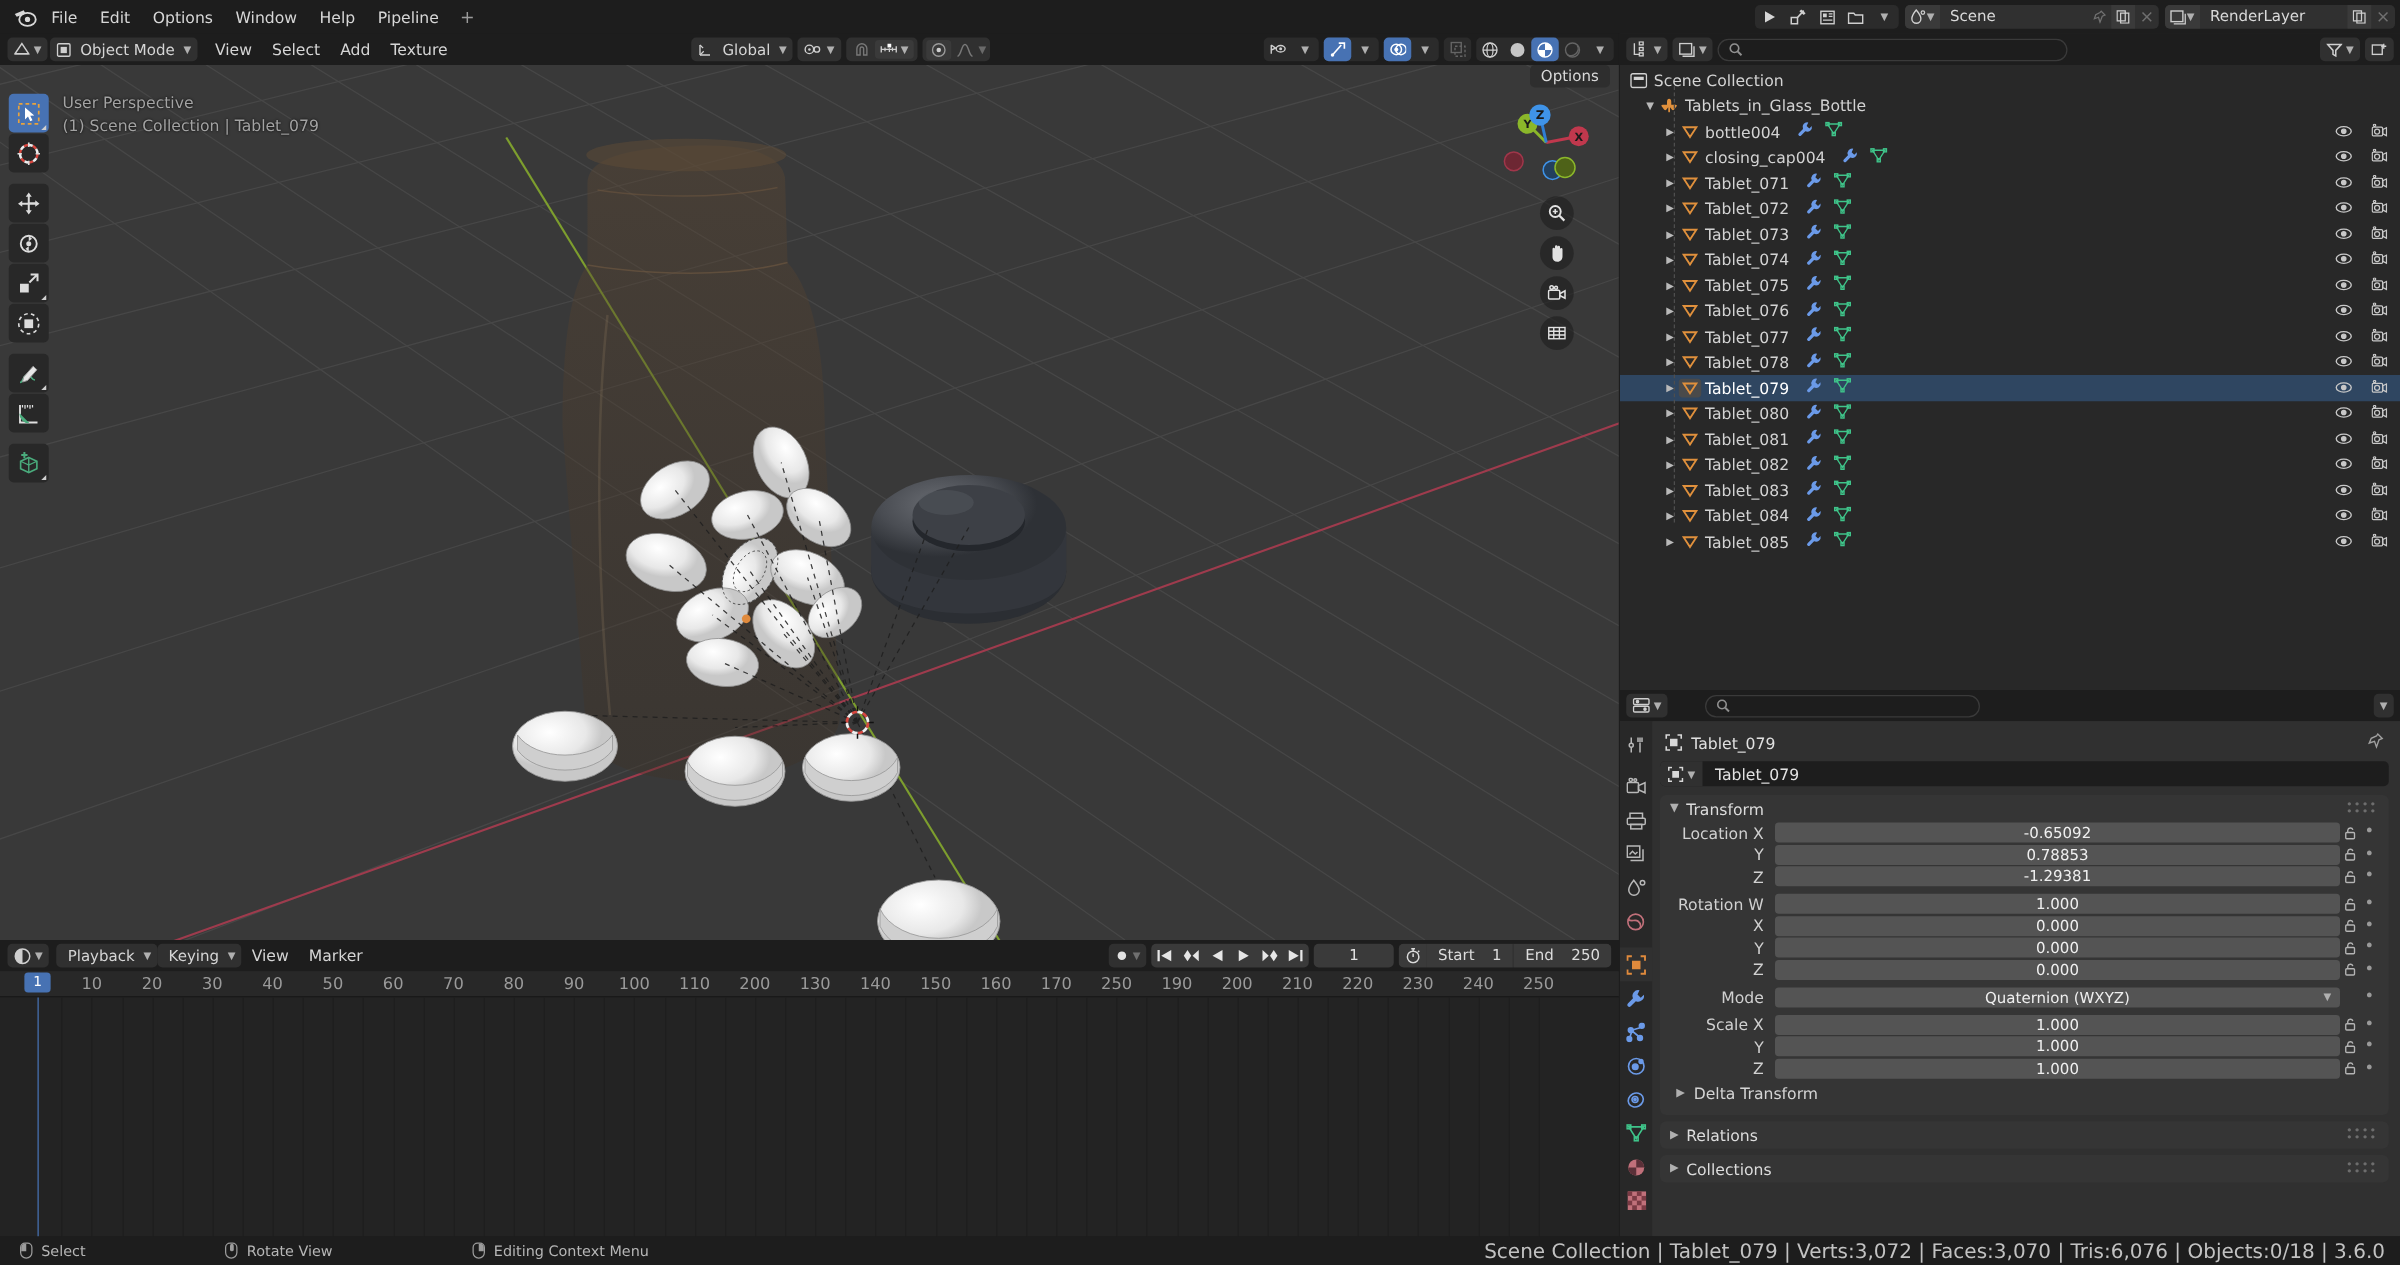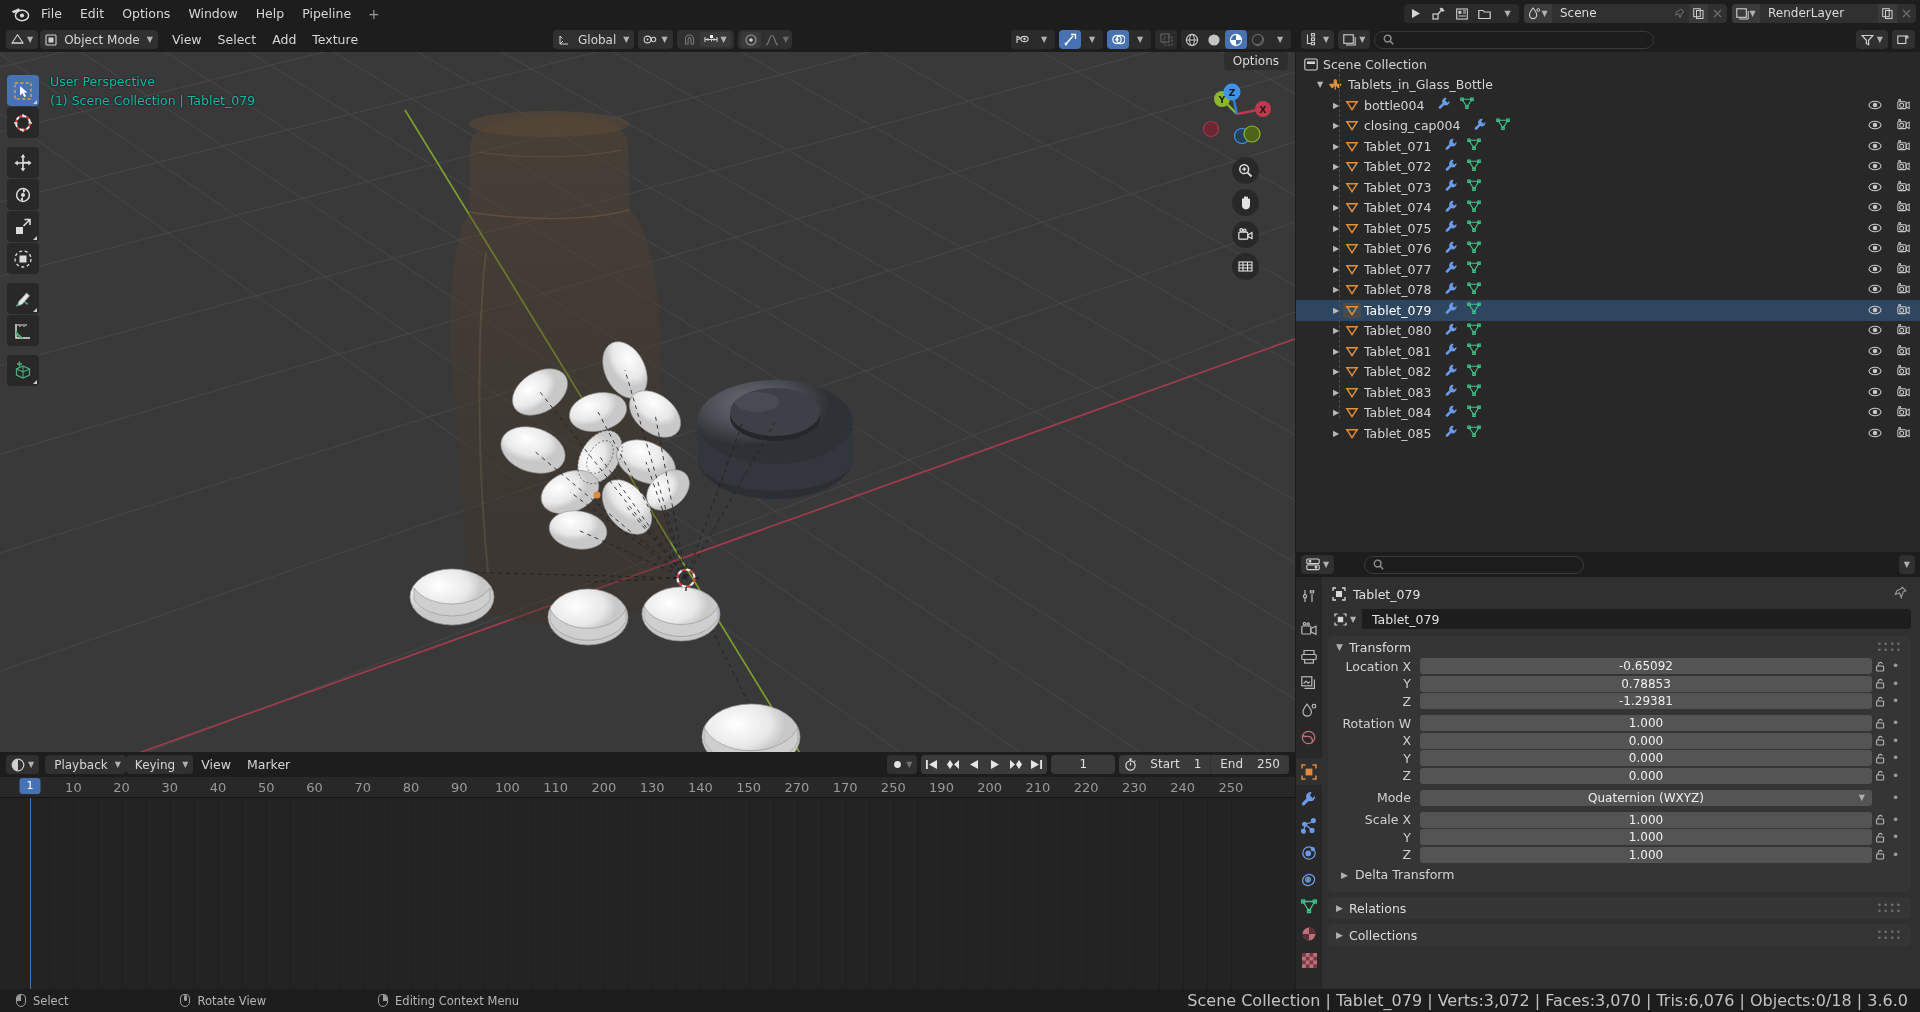--- a/index.html
+++ b/index.html
@@ -60,21 +60,21 @@
   .gbtn { width:22px; height:19px; display:flex; align-items:center; justify-content:center; border-radius:4px; }
   .gbtn.on { background:#4772b3; }
   .gbtn.dim { opacity:.35; }
 
   
   .viewport {
     position: absolute; left: 0; top: 52px; width: 1295px; height: 700px;
     background: #393939; overflow: hidden;
   }
   .grid-svg { position:absolute; left:0; top:0; }
-  .vp-overlay-text { position: absolute; left: 50px; top: 20px; font-size: 12.5px; color: #14b8a6; line-height: 19px; text-shadow: 0 0 2px #000; }
+  .vp-overlay-text { position: absolute; left: 50px; top: 20px; font-size: 12.5px; color: #a3a3a3; line-height: 19px; text-shadow: 0 0 2px #000; }
 
   .vp-toolbar { position:absolute; left: 7px; top: 23px; display:flex; flex-direction:column; gap: 1px; width: 32px; }
   .tool-btn { width: 32px; height: 31px; background:#282828; border-radius:4px; display:flex; align-items:center; justify-content:center; position:relative; }
   .tool-btn.active { background:#4772b3; }
   .tool-gap { height: 7px; }
   .corner-tri { position:absolute; right:2px; bottom:2px; width:0;height:0;border-left:4px solid transparent;border-bottom:4px solid #cfcfcf; }
 
   .options-btn { position: absolute; right: 7px; top: 0px; background:#2e2e2e; border-radius:4px; padding: 2px 9px; font-size:12px; color:#d8d8d8; }
 
   .nav-gizmo { position: absolute; right: 22px; top: 26px; width: 72px; height: 72px; }
@@ -741,21 +741,21 @@
         <div class="tl-tick" style="left: 314.547px;">60</div>
         <div class="tl-tick" style="left: 362.776px;">70</div>
         <div class="tl-tick" style="left: 411.004px;">80</div>
         <div class="tl-tick" style="left: 459.232px;">90</div>
         <div class="tl-tick" style="left: 507.461px;">100</div>
         <div class="tl-tick" style="left: 555.689px;">110</div>
         <div class="tl-tick" style="left: 603.917px;">200</div>
         <div class="tl-tick" style="left: 652.146px;">130</div>
         <div class="tl-tick" style="left: 700.374px;">140</div>
         <div class="tl-tick" style="left: 748.602px;">150</div>
-        <div class="tl-tick" style="left: 796.831px;">270</div>
+        <div class="tl-tick" style="left: 796.831px;">160</div>
         <div class="tl-tick" style="left: 845.059px;">170</div>
         <div class="tl-tick" style="left: 893.287px;">250</div>
         <div class="tl-tick" style="left: 941.516px;">190</div>
         <div class="tl-tick" style="left: 989.744px;">200</div>
         <div class="tl-tick" style="left: 1037.97px;">210</div>
         <div class="tl-tick" style="left: 1086.2px;">220</div>
         <div class="tl-tick" style="left: 1134.43px;">230</div>
         <div class="tl-tick" style="left: 1182.66px;">240</div>
         <div class="tl-tick" style="left: 1230.89px;">250</div>
         <div class="playhead-lbl" style="left: 30px;">1</div>

